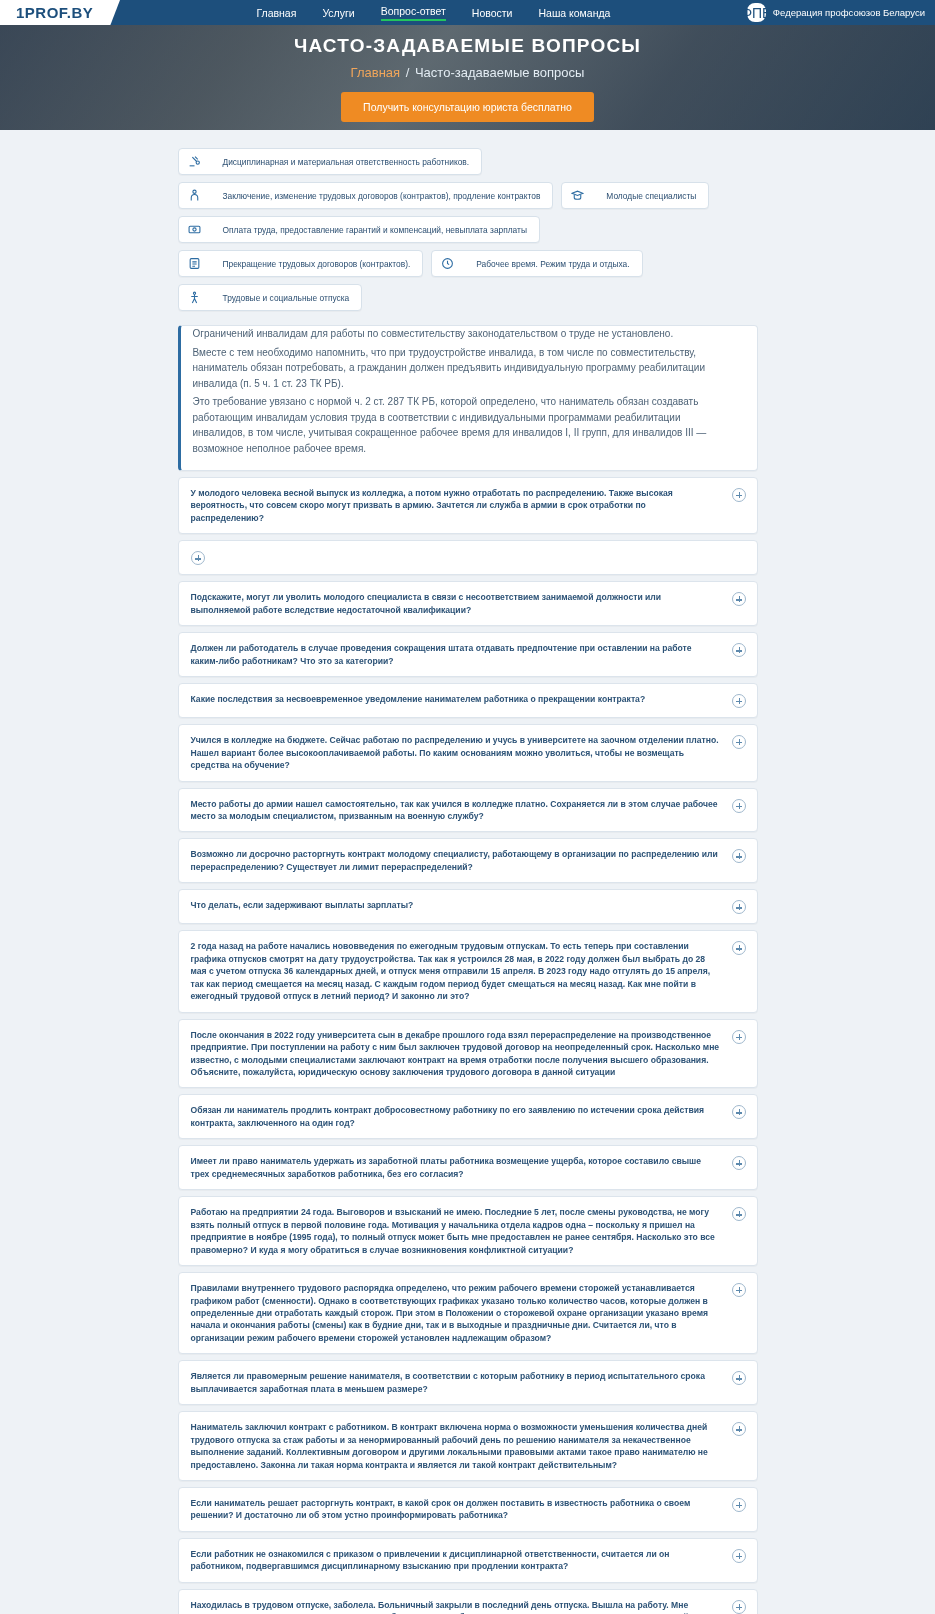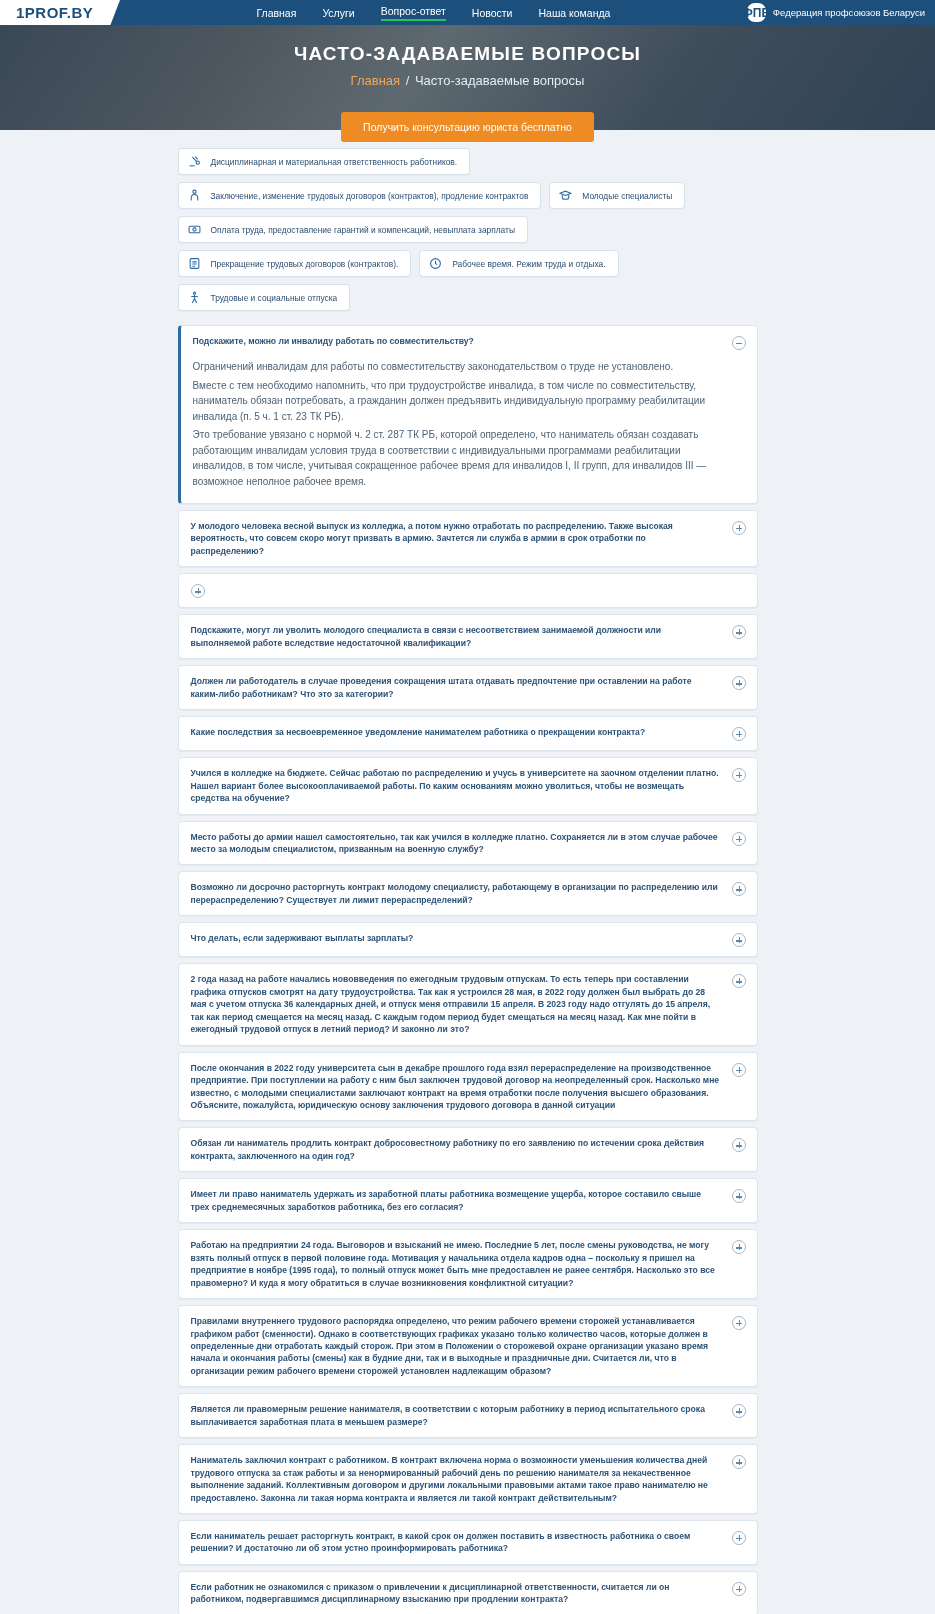--- a/index.html
+++ b/index.html
@@ -42,48 +42,48 @@
     text-decoration: none;
     white-space: nowrap;
   }
   .nav a.active { border-bottom: 2px solid #22c55e; padding-bottom: 2px; }
   .brandright { display: flex; align-items: center; gap: 7px; }
   .brandright .fpb-logo {
     width: 19px; height: 19px;
     background: #ffffff;
     border-radius: 8px;
     display: flex; align-items: center; justify-content: center;
-    color: #1d4f7c; font-size: 12px; font-weight: bold;
+    color: #1d4f7c; font-size: 14px; font-weight: normal;
   }
   .brandright span.txt { color: #fff; font-size: 9.5px; white-space: nowrap; }
 
   
   .hero {
     height: 105px;
     background:
       linear-gradient(rgba(28,70,110,.62), rgba(28,70,110,.62)),
       linear-gradient(125deg,#6b4a30 0%, #9c7348 25%, #c9a274 45%, #7b5a3c 70%, #4e3a28 100%);
     display: flex; flex-direction: column; align-items: center;
     justify-content: flex-start;
-    padding-top: 18px;
+    padding-top: 10px;
     position: relative;
   }
   .hero h1 {
     margin: 0;
     color: #ffffff;
     font-size: 19px;
     letter-spacing: 1.2px;
     font-weight: bold;
     text-transform: uppercase;
   }
   .crumbs { margin-top: 8px; font-size: 13px; color: #e3ecf3; }
   .crumbs a { color: #f0a55a; text-decoration: none; }
   .crumbs .sep { color: #dfe7ee; margin: 0 2px; }
   .cta {
-    margin-top: 24px;
+    margin-top: 12px;
     background: #ef8b23;
     color: #fff;
     border: none;
     border-radius: 3px;
     font-size: 10.5px;
     padding: 9px 22px;
     cursor: pointer;
     font-family: inherit;
   }
 
@@ -92,21 +92,21 @@
   .inner { width: 580px; margin: 0 auto; }
 
   .cats { display: flex; flex-wrap: wrap; gap: 7px 8px; margin-bottom: 14px; }
   .cat {
     background: #ffffff;
     border: 1px solid #d7e1ea;
     border-radius: 4px;
     padding: 6px 12px 6px 9px;
     font-size: 8.4px;
     color: #2c4f72;
-    display: flex; align-items: center; gap: 10px;
+    display: flex; align-items: center; gap: 22px;
     cursor: pointer;
     white-space: nowrap;
     box-shadow: 0 1px 1px rgba(0,0,0,.03);
   }
   .cat .ic { width: 13px; height: 13px; flex: 0 0 13px; display:block; }
 
   
   .qa {
     background: #ffffff;
     border: 1px solid #dce4ec;
@@ -248,24 +248,20 @@
                 <path d="M12 6v8M8 22l4-8 4 8M6 10h12"></path>
             </g>
           </svg>
           <span>Трудовые и социальные отпуска</span>
         </div>
       </div>
 
       <div class="faq-list">
 
         <div class="qa open">
-          <div class="head">
-            <div class="q">Подскажите, можно ли инвалиду работать по совместительству?</div>
-            <div class="toggle"></div>
-          </div>
           <div class="body">
             <p>Ограничений инвалидам для работы по совместительству законодательством о труде не установлено.</p>
             <p>Вместе с тем необходимо напомнить, что при трудоустройстве инвалида, в том числе по совместительству, наниматель обязан потребовать, а гражданин должен предъявить индивидуальную программу реабилитации инвалида (п. 5 ч. 1 ст. 23 ТК РБ).</p>
             <p>Это требование увязано с нормой ч. 2 ст. 287 ТК РБ, которой определено, что наниматель обязан создавать работающим инвалидам условия труда в соответствии с индивидуальными программами реабилитации инвалидов, в том числе, учитывая сокращенное рабочее время для инвалидов I, II групп, для инвалидов III — возможное неполное рабочее время.</p>
           </div>
         </div>
 
         <div class="qa">
           <div class="head">
             <div class="q">У молодого человека весной выпуск из колледжа, а потом нужно отработать по распределению. Также высокая вероятность, что совсем скоро могут призвать в армию. Зачтется ли служба в армии в срок отработки по распределению?</div>

